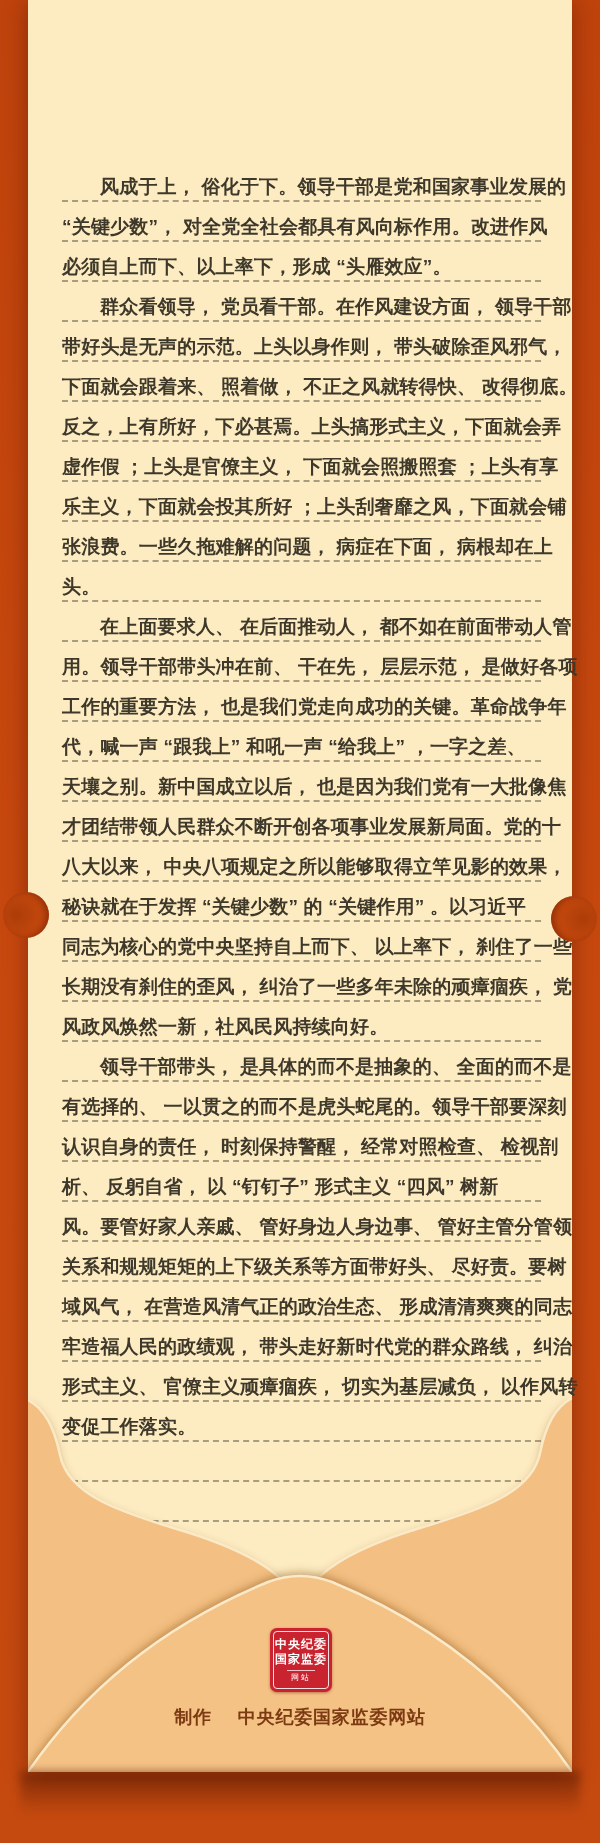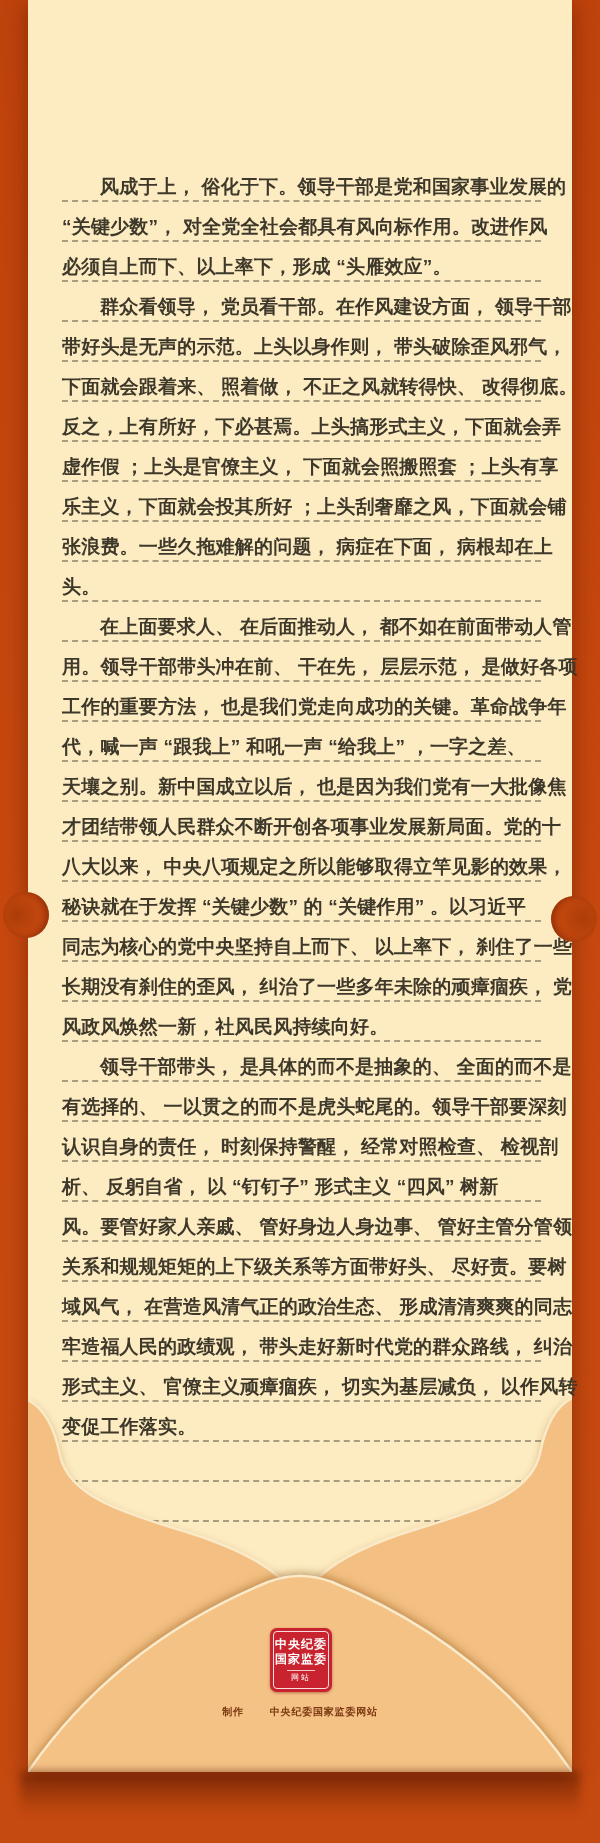--- a/index.html
+++ b/index.html
@@ -68,21 +68,21 @@
   .seal-sep { width:28px; height:1px; background:rgba(255,255,255,.75); margin:3px 0 2px 0; }
   .seal-site {
     font-family:"Liberation Serif","DejaVu Serif",serif;
     color:#fff; font-size:8px; line-height:9px; letter-spacing:2px;text-align:right;
   }
 
   
   .credit {
     position:absolute; left:28px; top:1705px; width:544px;
     display:flex; justify-content:center; gap:26px;
-    font-size:10px; font-weight:bold; letter-spacing:.8px; color:#7c3a12;
+    font-size:18px; font-weight:bold; letter-spacing:.8px; color:#7c3a12;
   }
 </style>
 </head>
 <body>
 
 <div class="stage">
 
   <div class="paper">
     <div class="lines">
         <div class="line indent">

